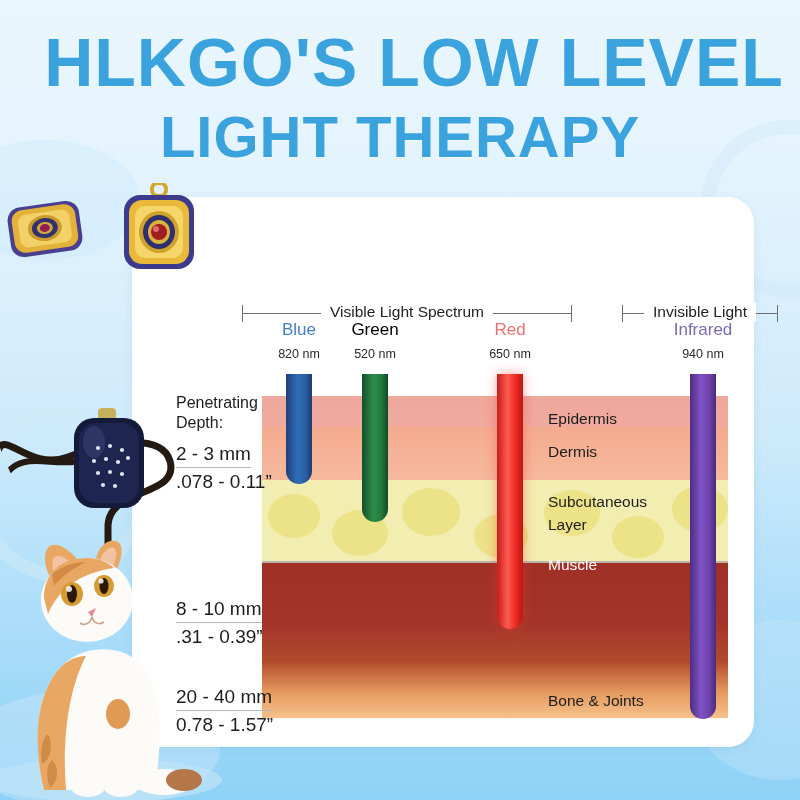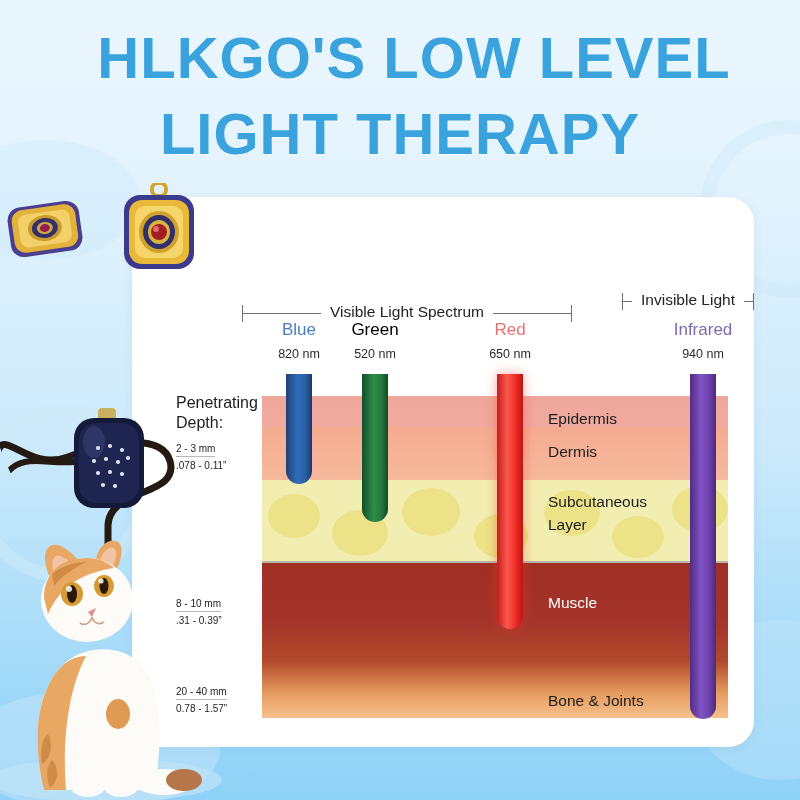--- a/index.html
+++ b/index.html
@@ -15,41 +15,41 @@
   .blob{position:absolute;border-radius:50%;background:#c9e7f8;opacity:.55;}
   .ring{position:absolute;border-radius:50%;border:14px solid #cfe9f8;opacity:.5;}
 
   
   .title{
     position:absolute;left:0;right:0;top:30px;text-align:center;
     color:#3aa3dd;font-weight:bold;letter-spacing:1px;line-height:.96;
     font-size:58px;text-transform:uppercase;z-index:6;
     text-shadow:0 1px 0 rgba(255,255,255,.6);
   }
-  .title .l1{display:block;font-size:58px;padding-left:28px;}
-  .title .l2{display:block;font-size:58px;margin-top:20px;}
+  .title .l1{display:block;font-size:68px;padding-left:28px;}
+  .title .l2{display:block;font-size:58px;margin-top:14px;}
 
   
   .card{
     position:absolute;left:132px;top:197px;width:622px;height:550px;
     background:#ffffff;border-radius:26px;z-index:3;
     box-shadow:0 2px 10px rgba(70,120,160,.10);
   }
 
   
   .bracket{position:absolute;height:18px;z-index:5;margin-top:20px;}
   .bracket .line{position:absolute;top:9px;left:0;right:0;height:1px;background:#6f6f6f;}
   .bracket .cap{position:absolute;top:1px;width:1px;height:17px;background:#6f6f6f;}
   .bracket .cap.l{left:0;} .bracket .cap.r{right:0;}
   .bracket .lbl{
     position:absolute;top:-1px;left:50%;transform:translateX(-50%);
     background:#fff;padding:0 9px;font-size:15.5px;color:#222;white-space:nowrap;
   }
   #bracket-visible{left:242px;top:284px;width:330px;}
-  #bracket-invisible{left:622px;top:272px;width:132px;}
+  #bracket-invisible{left:622px;top:284px;width:156px;}
 
   
   .col{position:absolute;text-align:center;z-index:5;width:120px;}
   .col .name{font-size:17px;}
   .col .nm{font-size:12.5px;color:#2a2a2a;margin-top:7px;}
 
   
   .skin{position:absolute;left:262px;top:396px;width:466px;height:322px;z-index:4;overflow:hidden;}
   .layer{position:absolute;left:0;width:100%;}
   .l-epi{top:0;height:31px;background:linear-gradient(180deg,#efa79c 0%,#f0aa9e 100%);}
@@ -60,21 +60,21 @@
   .l-bone{top:265px;height:57px;background:linear-gradient(180deg,#b14a2c 0%,#e59a5e 55%,#f6c18c 100%);}
   .fat{position:absolute;border-radius:50%;background:#eade7b;opacity:.75;}
 
   .skin-lbl{position:absolute;z-index:6;font-size:15.5px;color:#1d1d1d;line-height:1.15;}
   .skin-lbl.white{color:#ffffff;}
 
   
   .bar{position:absolute;z-index:6;border-radius:0 0 14px 14px;}
 
   
-  .depth{position:absolute;z-index:6;font-size:10px;color:#1d1d1d;}
+  .depth{position:absolute;z-index:6;font-size:19px;color:#1d1d1d;}
   .depth .mm{padding-bottom:2px;border-bottom:1px solid #b9b9b9;display:inline-block;}
   .depth .in{padding-top:3px;display:block;}
   .pen{position:absolute;z-index:6;font-size:16px;color:#1d1d1d;line-height:1.25;}
 
   
   .pend{position:absolute;z-index:7;}
   .cord{position:absolute;z-index:6;border:3.5px solid #241a12;border-radius:50%;background:transparent;}
 
   
   .cat{position:absolute;z-index:8;}
@@ -141,21 +141,21 @@
     </div>
     <div class="layer l-sep"></div>
     <div class="layer l-mus"></div>
     <div class="layer l-bone"></div>
   </div>
 
   <div class="skin-lbl" style="left:548px;top:410px;">Epidermis</div>
   <div class="skin-lbl" style="left:548px;top:443px;">Dermis</div>
   <div class="skin-lbl" style="left:548px;top:493px;">Subcutaneous</div>
   <div class="skin-lbl" style="left:548px;top:516px;">Layer</div>
-  <div class="skin-lbl white" style="left:548px;top:594px;text-align:right;">Muscle</div>
+  <div class="skin-lbl white" style="left:548px;top:556px;text-align:right;">Muscle</div>
   <div class="skin-lbl" style="left:548px;top:692px;">Bone &amp; Joints</div>
 
   <div class="bar" style="left:286px;top:374px;width:26px;height:110px;background:linear-gradient(90deg,#1f3f78 0%,#2f6fb8 45%,#2a5ea2 75%,#1b3a6e 100%);"></div>
   <div class="bar" style="left:362px;top:374px;width:26px;height:148px;background:linear-gradient(90deg,#12502a 0%,#2e8d4a 45%,#24783c 75%,#104a26 100%);"></div>
   <div class="bar" style="left:497px;top:374px;width:26px;height:255px;background:linear-gradient(90deg,#c71d1c 0%,#fb5a4f 40%,#ee2a24 72%,#bb1714 100%);box-shadow:0 0 12px rgba(240,60,50,.45);"></div>
   <div class="bar" style="left:690px;top:374px;width:26px;height:345px;background:linear-gradient(90deg,#4f2d82 0%,#8052c4 42%,#6f43ad 74%,#4a2a7b 100%);"></div>
 
   <div class="pen" style="left:176px;top:393px;">
     <span>Penetrating</span><br>
     <span>Depth:</span>

